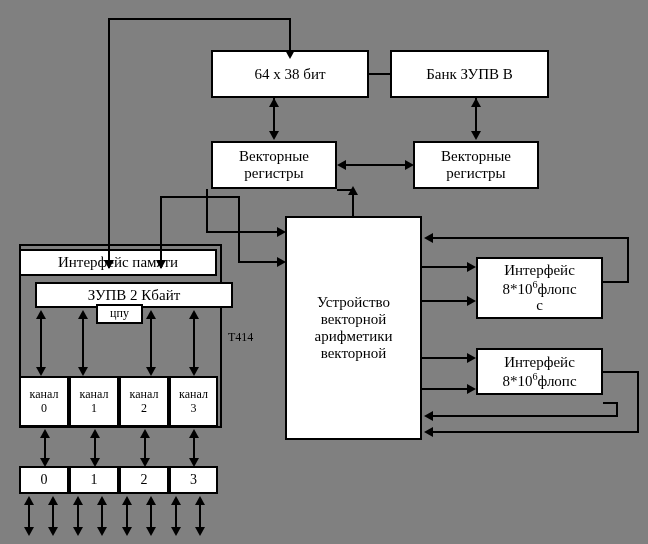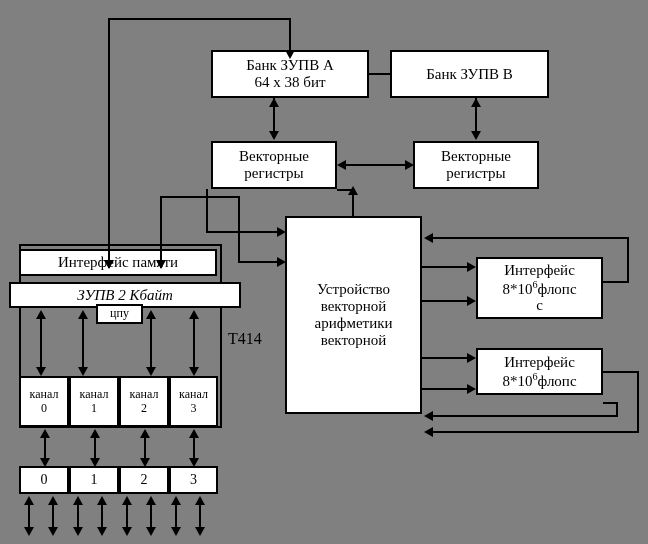--- a/index.html
+++ b/index.html
@@ -52,47 +52,46 @@
   .ar-d { border-left: 5px solid transparent; border-right: 5px solid transparent; border-top: 9px solid #000; }
 
   sup { font-size: 0.68em; vertical-align: super; }
 </style>
 </head>
 <body>
 
 <div id="root">
 
   <div class="box" style="left:211px; top:50px; width:158px; height:48px; font-size:15px;">
-    <span class="ln">Банк ЗУПВ А</span>
     <span class="ln">64 х 38 бит</span>
   </div>
 
   <div class="box" style="left:390px; top:50px; width:159px; height:48px; font-size:15px;">
     <span class="ln">Банк ЗУПВ В</span>
   </div>
 
   <div class="box" style="left:211px; top:141px; width:126px; height:48px; font-size:15px;">
     <span class="ln">Векторные</span>
     <span class="ln">регистры</span>
   </div>
 
   <div class="box" style="left:413px; top:141px; width:126px; height:48px; font-size:15px;">
     <span class="ln">Векторные</span>
     <span class="ln">регистры</span>
   </div>
 
   <div class="box" style="left:19px; top:244px; width:203px; height:184px; background:#808080; border:2px solid #000;"></div>
 
-  <div class="plain" style="left:228px; top:330px; font-size:16px;">T414</div>
+  <div class="plain" style="left:228px; top:330px; font-size:12px;">T414</div>
 
   <div class="box" style="left:19px; top:249px; width:198px; height:27px; font-size:15px;">
     <span class="ln">Интерфейс памяти</span>
   </div>
 
-  <div class="box" style="left:9px; top:282px; width:232px; height:26px; font-size:15px;font-style:italic;">
+  <div class="box" style="left:35px; top:282px; width:198px; height:26px; font-size:15px;">
     <span class="ln">ЗУПВ 2 Кбайт</span>
   </div>
 
   <div class="box" style="left:96px; top:304px; width:47px; height:20px; font-size:12px;">
     <span class="ln">цпу</span>
   </div>
 
   <div class="box" style="left:19px; top:376px; width:50px; height:51px; font-size:12px;">
     <span class="ln">канал</span>
     <span class="ln">0</span>
@@ -103,21 +102,21 @@
   </div>
   <div class="box" style="left:119px; top:376px; width:50px; height:51px; font-size:12px;">
     <span class="ln">канал</span>
     <span class="ln">2</span>
   </div>
   <div class="box" style="left:169px; top:376px; width:49px; height:51px; font-size:12px;">
     <span class="ln">канал</span>
     <span class="ln">3</span>
   </div>
 
-  <div class="box" style="left:285px; top:216px; width:137px; height:198px; font-size:15px;text-align:right;">
+  <div class="box" style="left:285px; top:216px; width:137px; height:224px; font-size:15px;text-align:right;">
     <span class="ln">Устройство</span>
     <span class="ln">векторной</span>
     <span class="ln">арифметики</span>
     <span class="ln">векторной</span>
   </div>
 
   <div class="box" style="left:476px; top:257px; width:127px; height:62px; font-size:15px;">
     <span class="ln">Интерфейс</span>
     <span class="ln"><span>8*10</span><sup>6</sup><span>флопс</span></span>
     <span class="ln">с</span>

